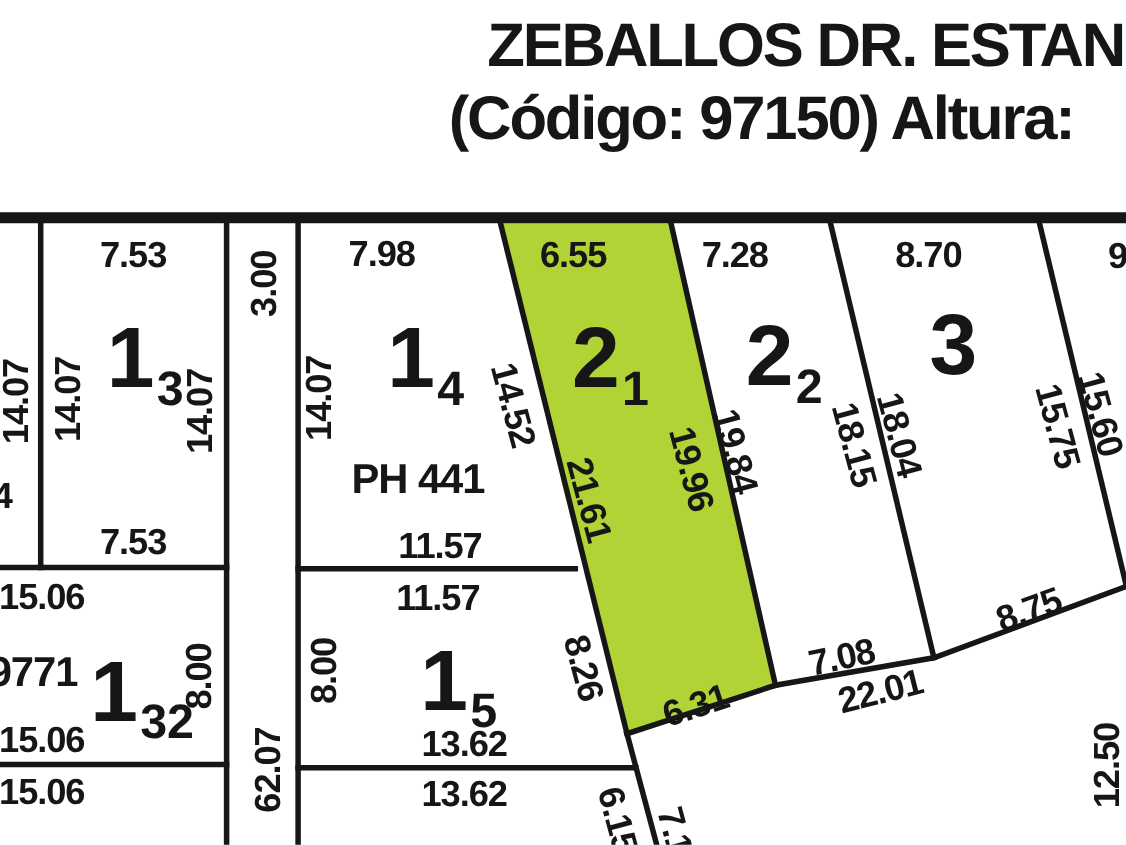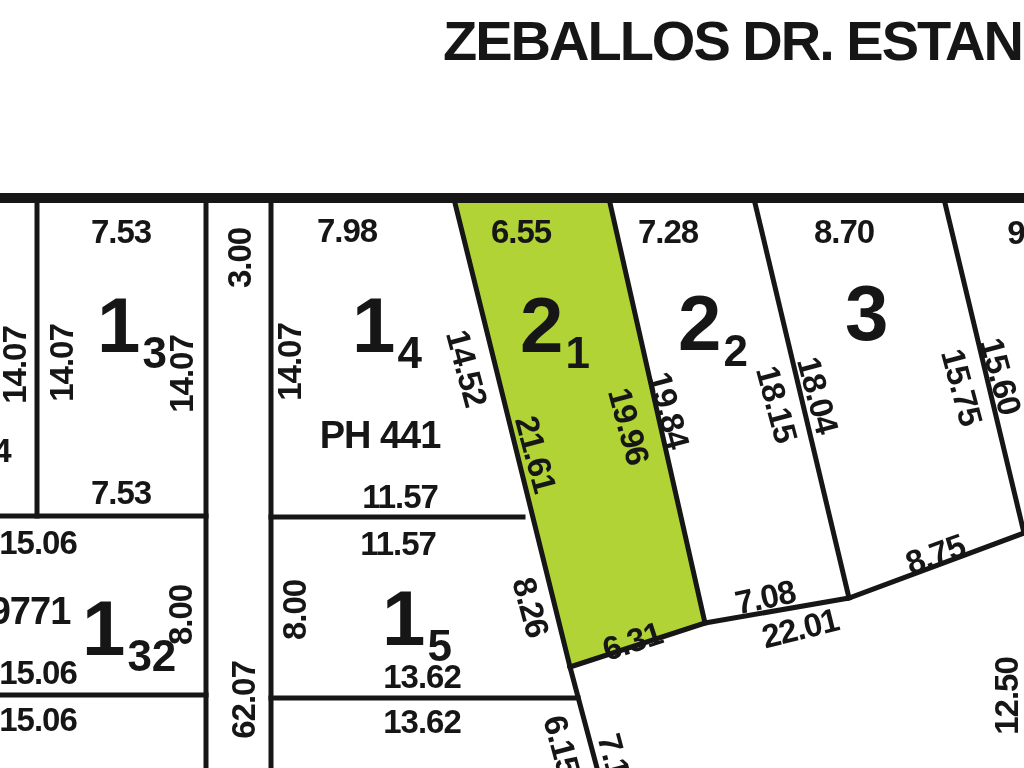--- a/index.html
+++ b/index.html
@@ -41,20 +41,21 @@
   .dim-label { font-size: 33px; letter-spacing: -1px; }
   .parcel-number { font-size: 78px; }
   .parcel-sub { font-size: 44px; }
   .parcel-annotation { font-size: 38px; letter-spacing: -1px; }
 </style>
 </head>
 <body>
 
 <div class="title-block">
   <div class="title-line" id="title-line-1">ZEBALLOS DR. ESTANI</div>
+  <div class="title-line" id="title-line-2">(Código: 97150) Altura:</div>
 </div>
 
 <svg id="plat" viewBox="0 0 1024 768" xmlns="http://www.w3.org/2000/svg">
     <polygon points="455,203 610,203 705,623 570,667" fill="#b1d336"></polygon>
     <line x1="0" y1="198" x2="1024" y2="198" stroke="#161616" stroke-width="10" stroke-linecap="square"></line>
     <line x1="37" y1="203" x2="37" y2="516" stroke="#161616" stroke-width="5" stroke-linecap="square"></line>
     <line x1="206" y1="203" x2="206" y2="768" stroke="#161616" stroke-width="5" stroke-linecap="square"></line>
     <line x1="271" y1="203" x2="271" y2="768" stroke="#161616" stroke-width="5" stroke-linecap="square"></line>
     <line x1="0" y1="516" x2="206" y2="516" stroke="#161616" stroke-width="5" stroke-linecap="square"></line>
     <line x1="0" y1="695" x2="206" y2="695" stroke="#161616" stroke-width="5" stroke-linecap="square"></line>

